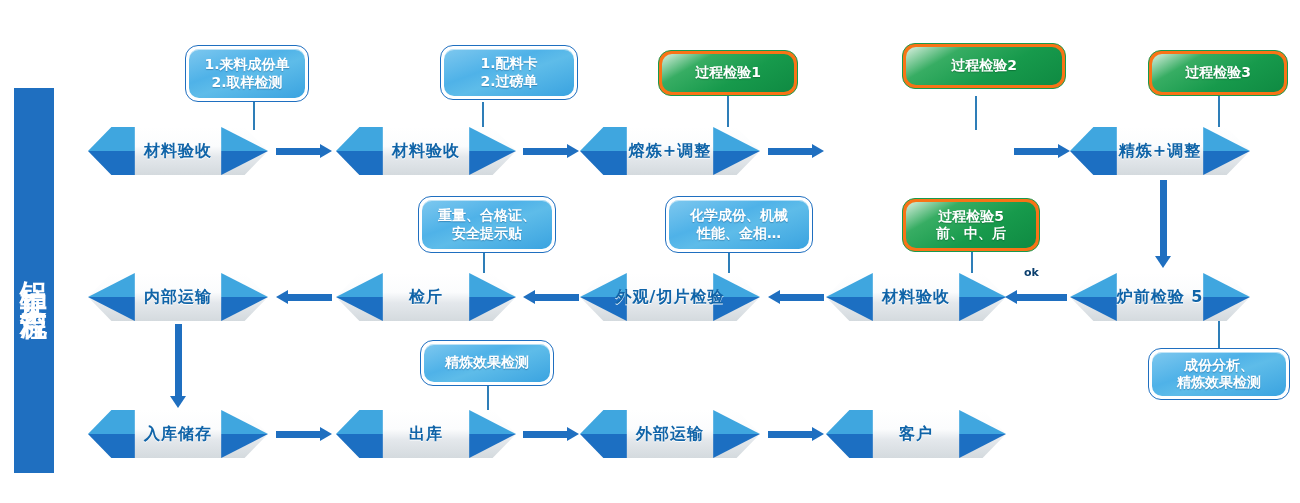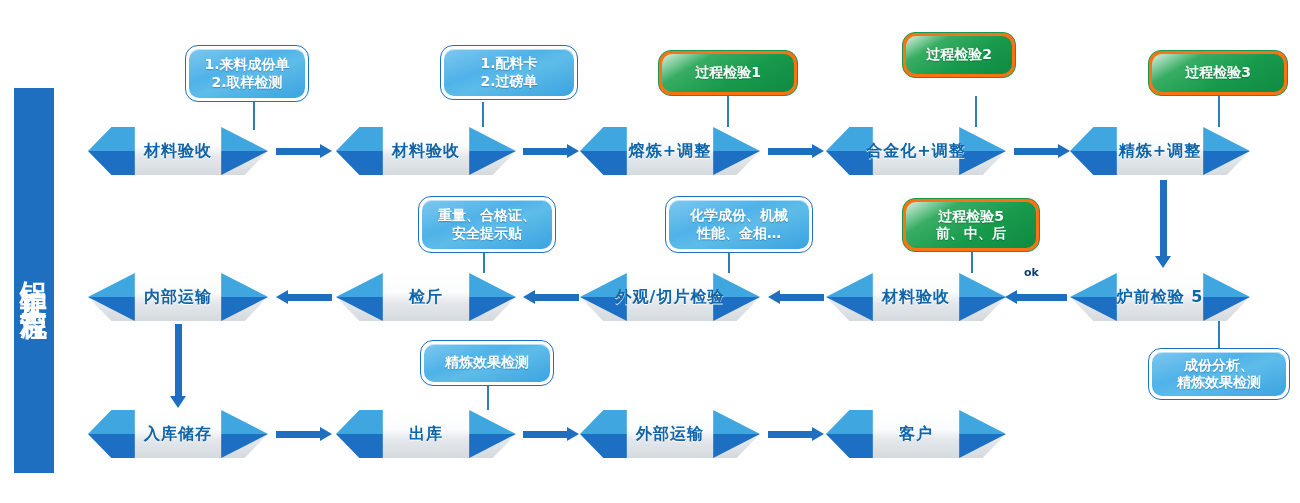--- a/index.html
+++ b/index.html
@@ -133,21 +133,21 @@
   </div>
   <div class="leader" style="left:482px;top:102px;height:28px;"></div>
 
   <div class="callout green" style="left:658px;top:50px;width:140px;height:46px;">
     <div class="inner">
       <span class="ln">过程检验1</span>
     </div>
   </div>
   <div class="leader" style="left:727px;top:96px;height:34px;"></div>
 
-  <div class="callout green" style="left:902px;top:32px;width:114px;height:46px;">
+  <div class="callout green" style="left:902px;top:43px;width:164px;height:46px;">
     <div class="inner">
       <span class="ln">过程检验2</span>
     </div>
   </div>
   <div class="leader" style="left:975px;top:96px;height:34px;"></div>
 
   <div class="callout green" style="left:1148px;top:50px;width:140px;height:46px;">
     <div class="inner">
       <span class="ln">过程检验3</span>
     </div>
@@ -198,32 +198,20 @@
         <div class="t"></div>
         <div class="b"></div>
       </div>
     <div class="lbl">熔炼+调整</div>
   </div>
   <div class="harrow r" style="left:768px;top:144px;width:56px;">
       <div class="bar"></div>
       <div class="head"></div>
     </div>
 
-  <div class="chev" style="left:826px;top:127px;width:180px;height:48px;">
-    <div class="shape"></div>
-    <div class="capL">
-        <div class="t"></div>
-        <div class="b"></div>
-      </div>
-    <div class="capR">
-        <div class="t"></div>
-        <div class="b"></div>
-      </div>
-    <div class="lbl">合金化+调整</div>
-  </div>
   <div class="harrow r" style="left:1014px;top:144px;width:56px;">
       <div class="bar"></div>
       <div class="head"></div>
     </div>
 
   <div class="chev" style="left:1070px;top:127px;width:180px;height:48px;">
     <div class="shape"></div>
     <div class="capL">
         <div class="t"></div>
         <div class="b"></div>

